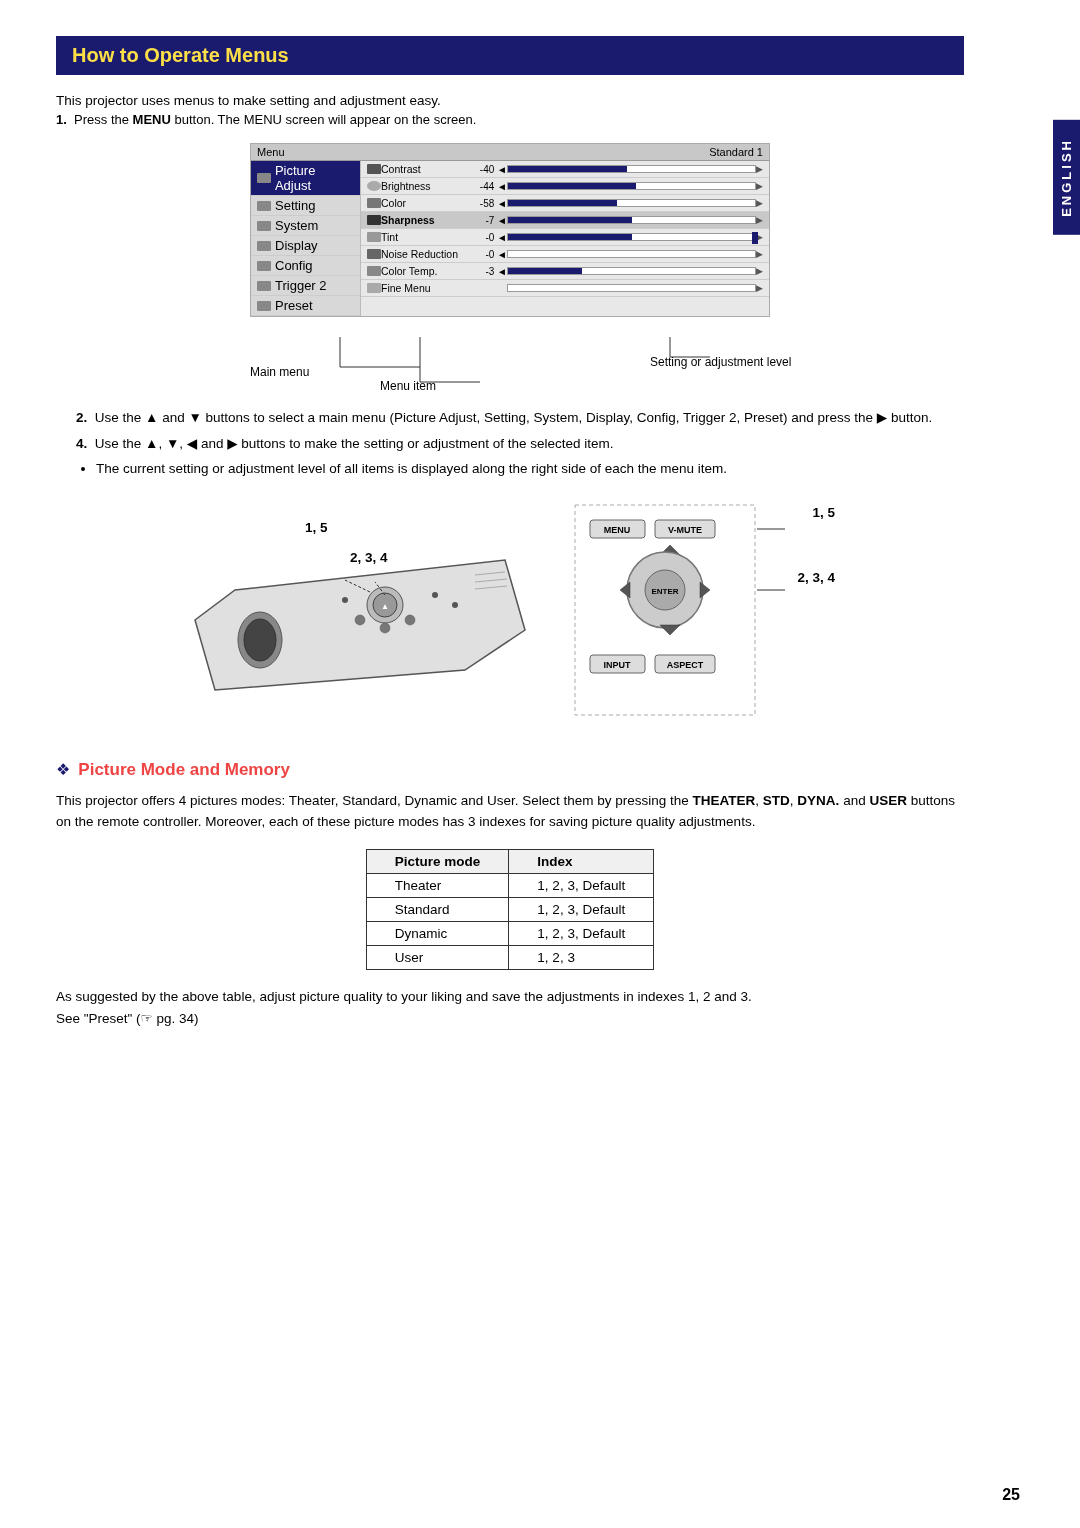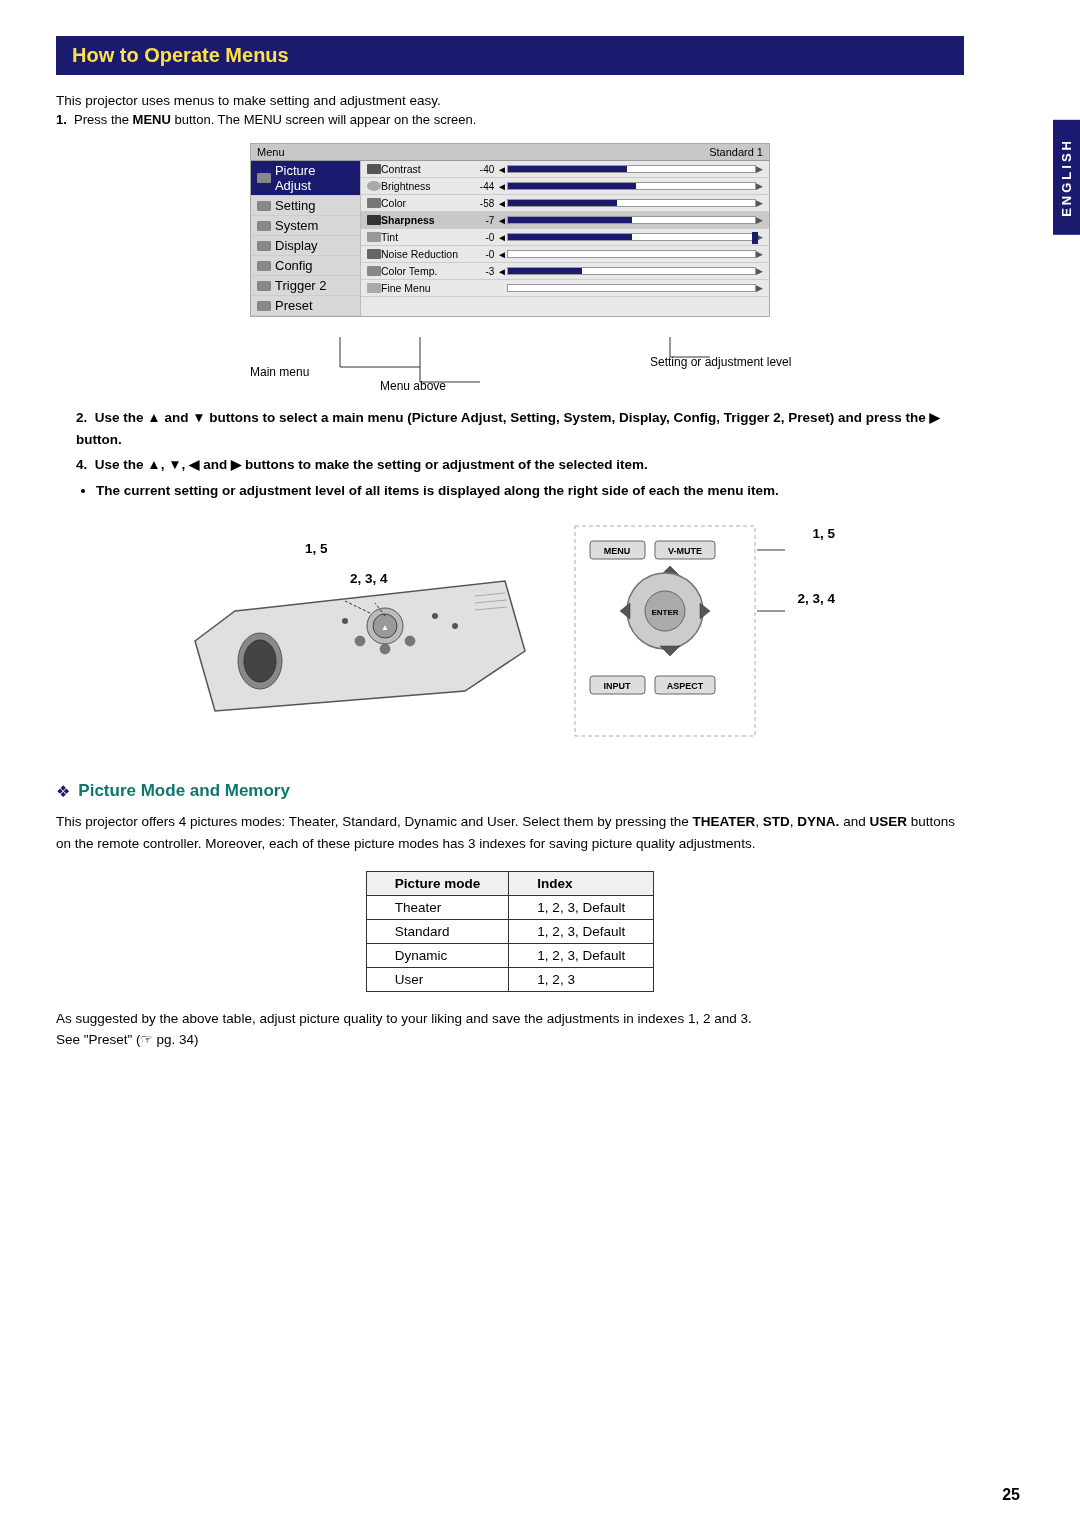--- a/index.html
+++ b/index.html
@@ -192,21 +192,21 @@
       gap: 8px;
       margin-bottom: 10px;
     }
     .section-subtitle .diamond {
       color: #1a1a6e;
       font-size: 16px;
     }
     .section-subtitle h2 {
       font-size: 17px;
       font-weight: bold;
-      color: #0f766e;
+      color: #ef4444;
     }
 
     .picture-mode-text {
       font-size: 13.5px;
       line-height: 1.6;
       margin-bottom: 16px;
     }
 
     
     .picture-table {
@@ -399,28 +399,28 @@
         <line x1="90" y1="10" x2="90" y2="40" stroke="#333" stroke-width="1"></line>
         <line x1="90" y1="40" x2="170" y2="40" stroke="#333" stroke-width="1"></line>
 
         <line x1="170" y1="10" x2="170" y2="55" stroke="#333" stroke-width="1"></line>
         <line x1="170" y1="55" x2="230" y2="55" stroke="#333" stroke-width="1"></line>
 
         <line x1="420" y1="10" x2="420" y2="30" stroke="#333" stroke-width="1"></line>
         <line x1="420" y1="30" x2="460" y2="30" stroke="#333" stroke-width="1"></line>
       </svg>
       <div style="position:absolute;top:38px;left:0px;font-size:12px;">Main menu</div>
-      <div style="position:absolute;top:52px;left:130px;font-size:12px;">Menu above</div>
+      <div style="position:absolute;top:52px;left:130px;font-size:12px;">Menu item</div>
       <div style="position:absolute;top:28px;left:400px;font-size:12px;white-space:nowrap;">Setting or adjustment level</div>
       <div style="height:60px;"></div>
     </div>
   </div>
 
   
-  <ol class="steps-list" style="list-style:none;padding-left:0;font-weight:bold;">
+  <ol class="steps-list" style="list-style:none;padding-left:0;">
     <li>
       <strong>2.</strong>&nbsp;&nbsp;Use the ▲ and ▼ buttons to select a main menu (Picture Adjust, Setting, System, Display, Config, Trigger 2, Preset) and press the ▶ button.
     </li>
     <li>
       <strong>4.</strong>&nbsp;&nbsp;Use the ▲, ▼, ◀ and ▶ buttons to make the setting or adjustment of the selected item.
     </li>
     <li class="sub-bullet">
       The current setting or adjustment level of all items is displayed along the right side of each the menu item.
     </li>
   </ol>

